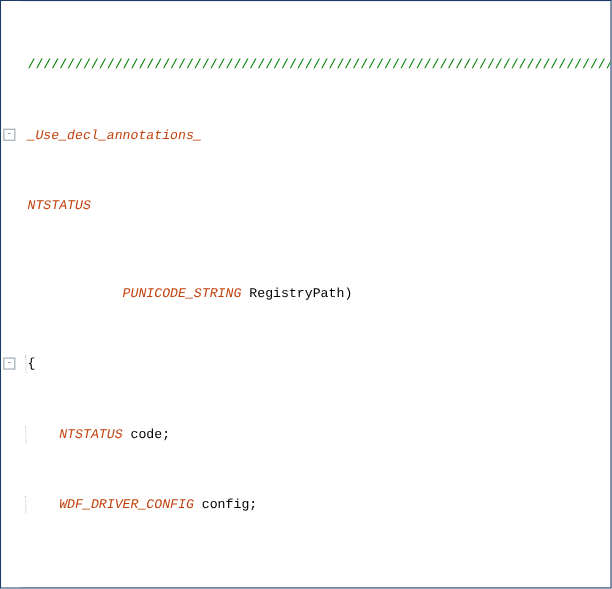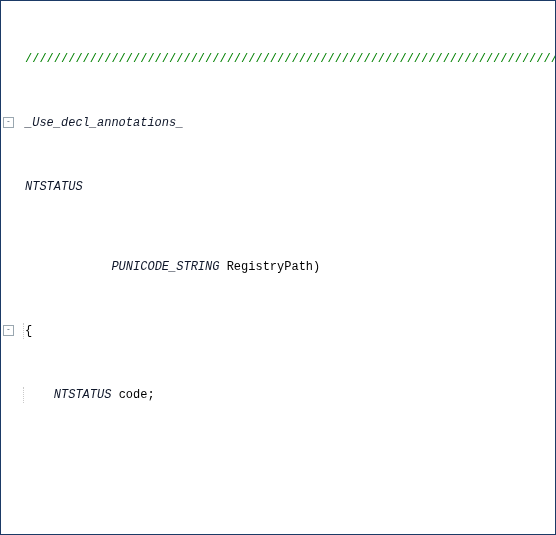--- a/index.html
+++ b/index.html
@@ -57,21 +57,21 @@
   }
   .guide {
     position: absolute;
     left: 8px;
     top: 0;
     bottom: 0;
     width: 0;
     border-left: 1px dotted #c9c9c9;
   }
   .c-comment    { color: #008000; }
-  .c-type       { color: #0f172a; font-style: italic; margin-top: 36px; }
+  .c-type       { color: #c2410c; font-style: italic; margin-top: 36px; }
   .c-funcdecl   { color: #000000; }
   .c-ident      { color: #000000; }
 </style>
 </head>
 <body>
 
 <div class="gutter"></div>
 
 <div class="code">
 
@@ -81,20 +81,21 @@
 
   <span class="line"><span class="c-type">NTSTATUS</span></span>
 
 
   <span class="line">            <span class="c-type">PUNICODE_STRING</span> <span class="c-ident">RegistryPath</span>)</span>
 
   <span class="line"><span class="fold">-</span><span class="c-ident">{</span><span class="guide"></span></span>
 
   <span class="line"><span class="guide"></span>    <span class="c-type">NTSTATUS</span> <span class="c-ident">code;</span></span>
 
+  <span class="line"><span class="guide"></span>    <span class="c-type">WDF_DRIVER_CONFIG</span> <span class="c-ident">config;</span></span>
 
   
 
   
 
   
 
   
 
   

